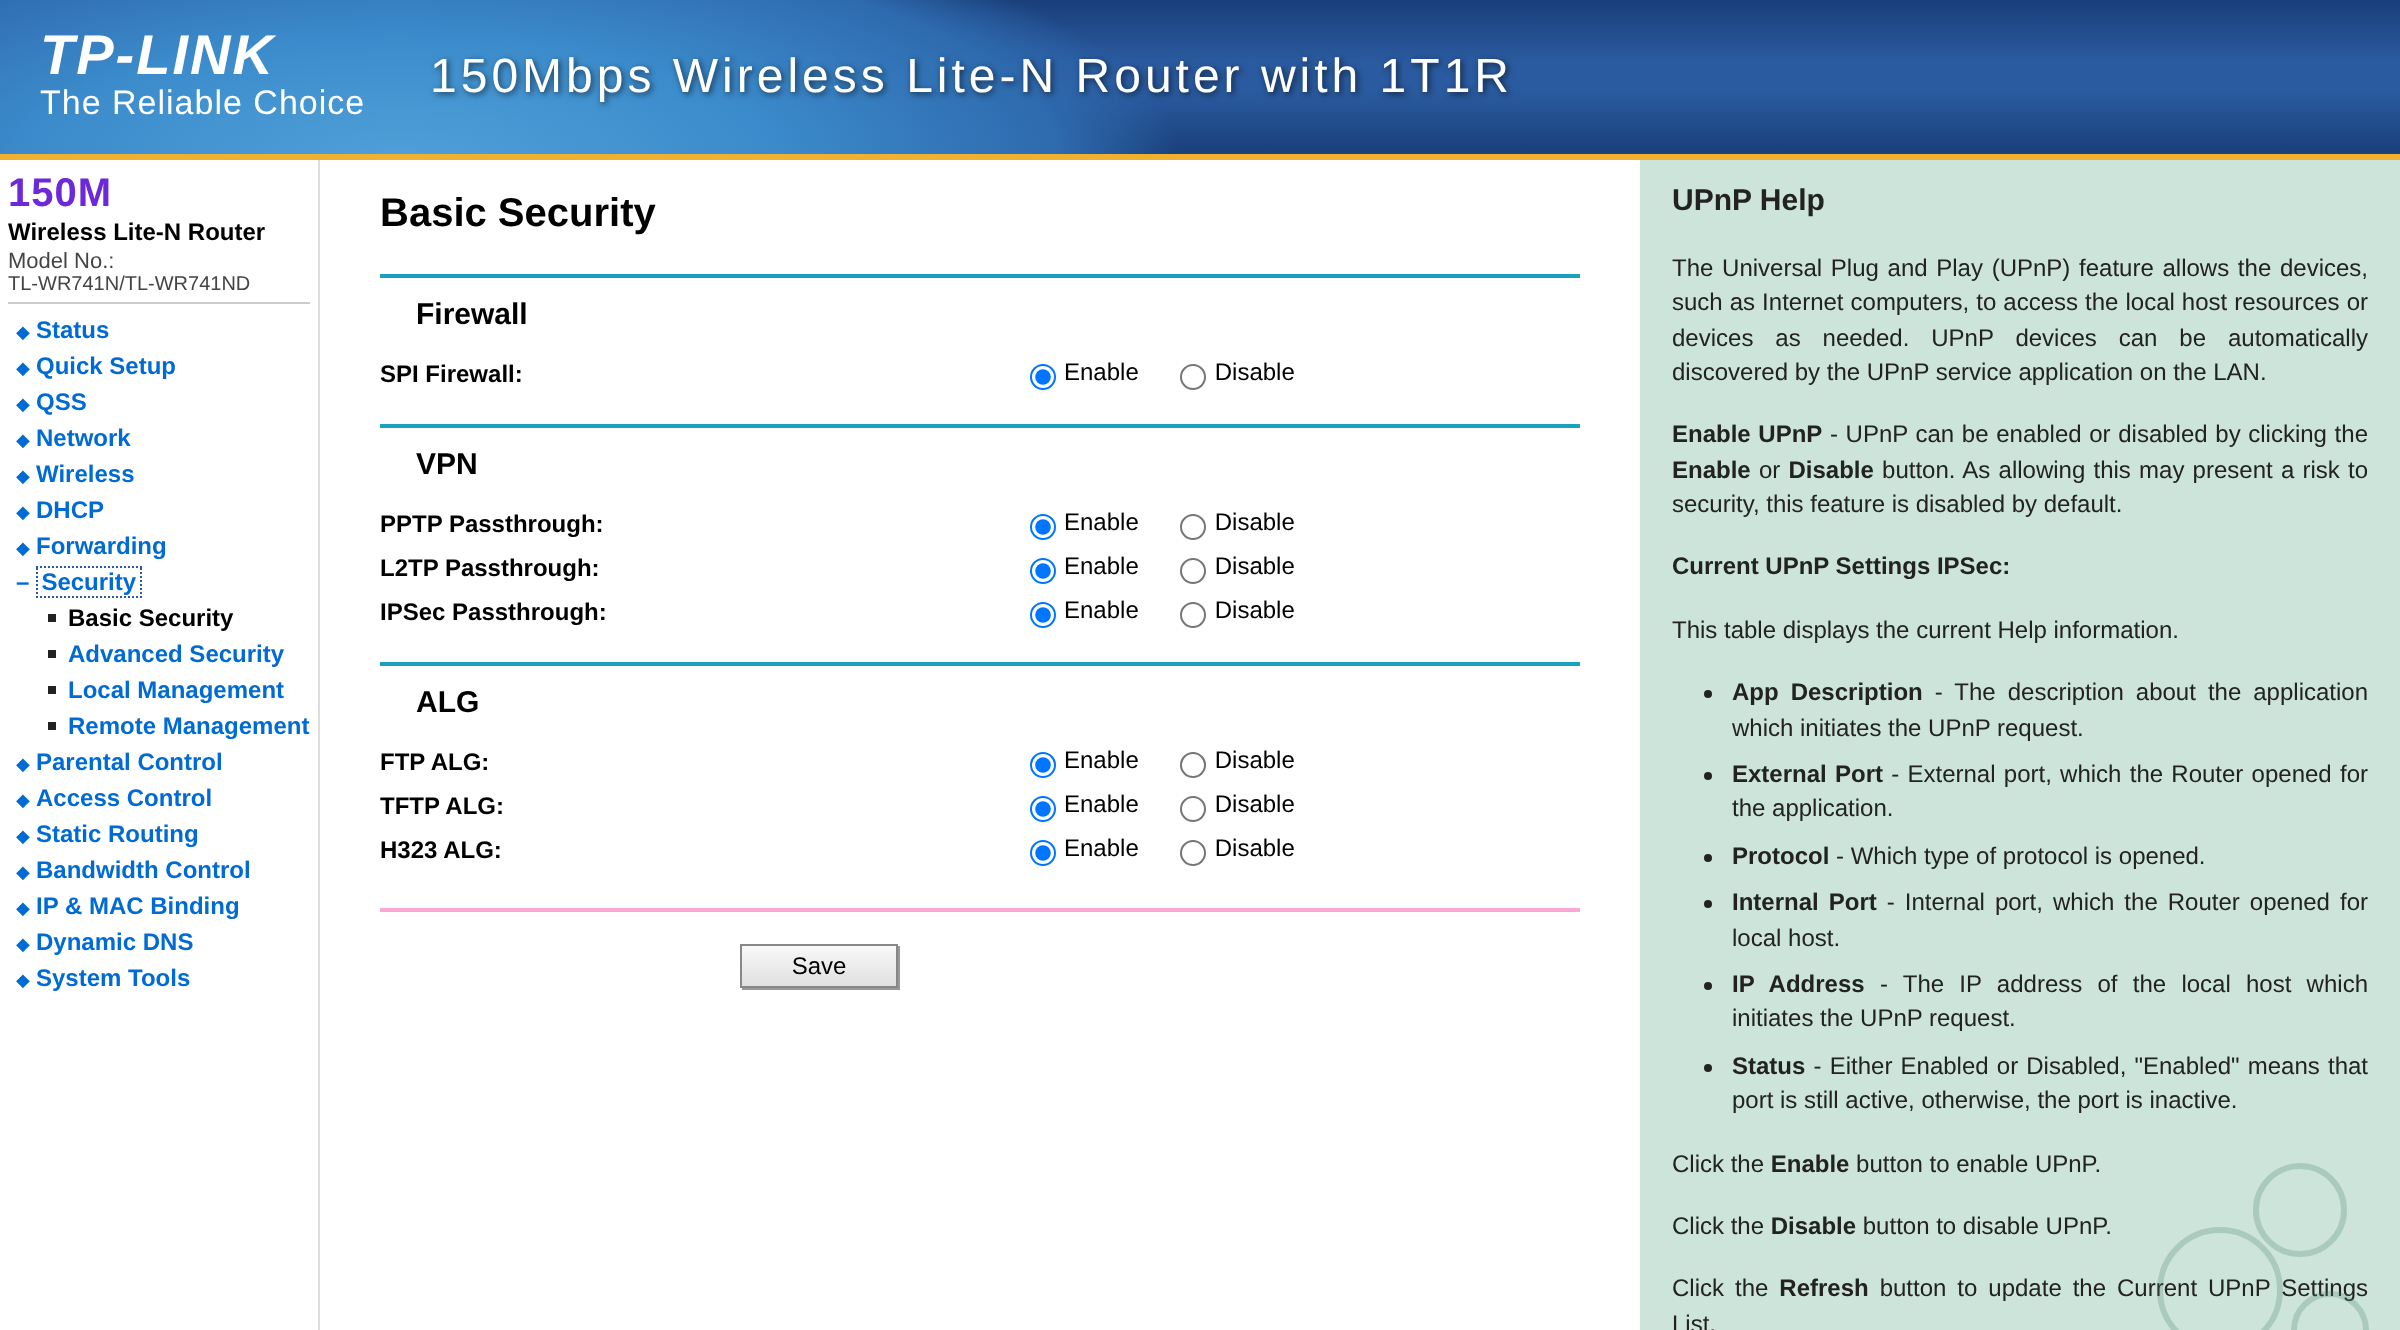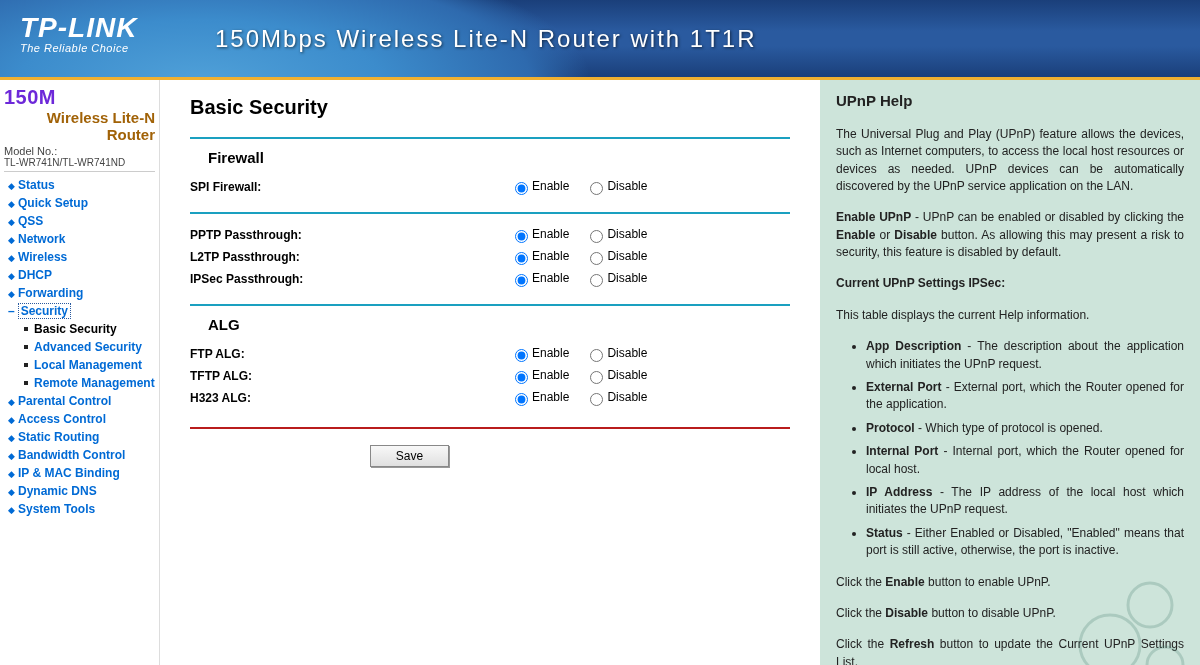--- a/index.html
+++ b/index.html
@@ -31,24 +31,23 @@
     left: 20px; top: 12px;
     color: #fff;
   }
   .logo-main {
     font-size: 28px;
     font-weight: bold;
     letter-spacing: 1px;
     font-style: italic;
   }
   .logo-tag {
-    font-size: 11px;
+    font-size: 17px;
     letter-spacing: 0.5px;
     margin-top: -2px;
-    font-style: italic;
   }
   .header-title {
     position: absolute;
     left: 215px;
     top: 25px;
     font-size: 24px;
     letter-spacing: 2px;
     color: #fff;
     text-shadow: 1px 1px 3px rgba(0,0,0,.6);
     font-family: "Trebuchet MS", Verdana, sans-serif;
@@ -77,45 +76,44 @@
     min-height: 585px;
   }
   
   .sb-head .sb-150m {
     color: #6d28d9;
     font-weight: bold;
     font-size: 20px;
     letter-spacing: 0.5px;
   }
   .sb-head .sb-sub {
-    color: #a16207;
+    color: #000000;
     font-weight: bold;
-    font-size: 15px;
+    font-size: 12px;
     margin-bottom: 2px;
-    text-align: right;
   }
   .sb-head .sb-model-lbl { color:#444; font-size:11px; }
   .sb-head .sb-model { color:#444; font-size:10px; border-bottom:1px solid #ccc; padding-bottom:3px; margin-bottom:4px; }
   ul.nav { list-style:none; padding:0; margin:0; }
   ul.nav li { padding: 2px 0 2px 4px; }
   ul.nav li a {
     color:#006ad5; text-decoration:none; font-weight:bold;
     cursor:pointer;
   }
   .bullet { color:#006ad5; font-size:9px; margin-right:4px; display:inline-block; width:6px; }
   ul.nav li.expanded > span.exp { color:#006ad5; font-weight:bold; margin-right:3px; }
   ul.nav li.selected a { border:1px dotted #2a5a9f; padding:0 2px; }
   ul.sub { list-style:none; padding:0 0 0 16px; margin:0; }
   ul.sub li a { font-weight:bold; }
   ul.sub li.active a { color:#000; }
   .dot { width:4px; height:4px; background:#222; display:inline-block; margin-right:6px; margin-bottom:2px; }
   
   h1.page-title { font-size:20px; margin:6px 0 18px 0; font-weight:bold; }
   .section { border-top: 2px solid #1aa0c0; padding:10px 0 14px 0; }
-  .section:last-of-type { border-bottom: 2px solid #b91c1c; padding-bottom:18px; margin-bottom:16px;}
+  .section:last-of-type { border-bottom: 2px solid #f9a8d4; padding-bottom:18px; margin-bottom:16px;}
   .section h2 { font-size:15px; margin:0 0 10px 18px; font-weight:bold; }
   .form-row { display:flex; align-items:center; height:22px; }
   .form-row .lbl { width:320px; text-align:left; padding-right:16px; font-weight:bold; }
   .form-row .opts label { margin-right:16px; font-weight:normal; }
   .form-row input[type=radio]{ margin-right:4px; vertical-align:middle; }
   .save-wrap { text-align:left; padding-left:180px; }
   button.save {
     width:79px; height:22px;
     background: linear-gradient(#f8f8f8,#e0e0e0);
     border:1px solid #888;
@@ -187,20 +185,21 @@
     <h1 class="page-title">Basic Security</h1>
     <div id="sections">
         <div class="section">
           <h2>Firewall</h2>
           <div class="form-row">
             <div class="lbl">SPI Firewall:</div>
             <div class="opts"><label><input type="radio" name="firewall-0" checked="" style="">Enable</label><label><input type="radio" name="firewall-0" style="">Disable</label></div>
           </div>
         </div>
         <div class="section">
+          <h2>VPN</h2>
           <div class="form-row">
             <div class="lbl">PPTP Passthrough:</div>
             <div class="opts"><label><input type="radio" name="vpn-0" checked="" style="">Enable</label><label><input type="radio" name="vpn-0" style="">Disable</label></div>
           </div>
           <div class="form-row">
             <div class="lbl">L2TP Passthrough:</div>
             <div class="opts"><label><input type="radio" name="vpn-1" checked="" style="">Enable</label><label><input type="radio" name="vpn-1" style="">Disable</label></div>
           </div>
           <div class="form-row">
             <div class="lbl">IPSec Passthrough:</div>

